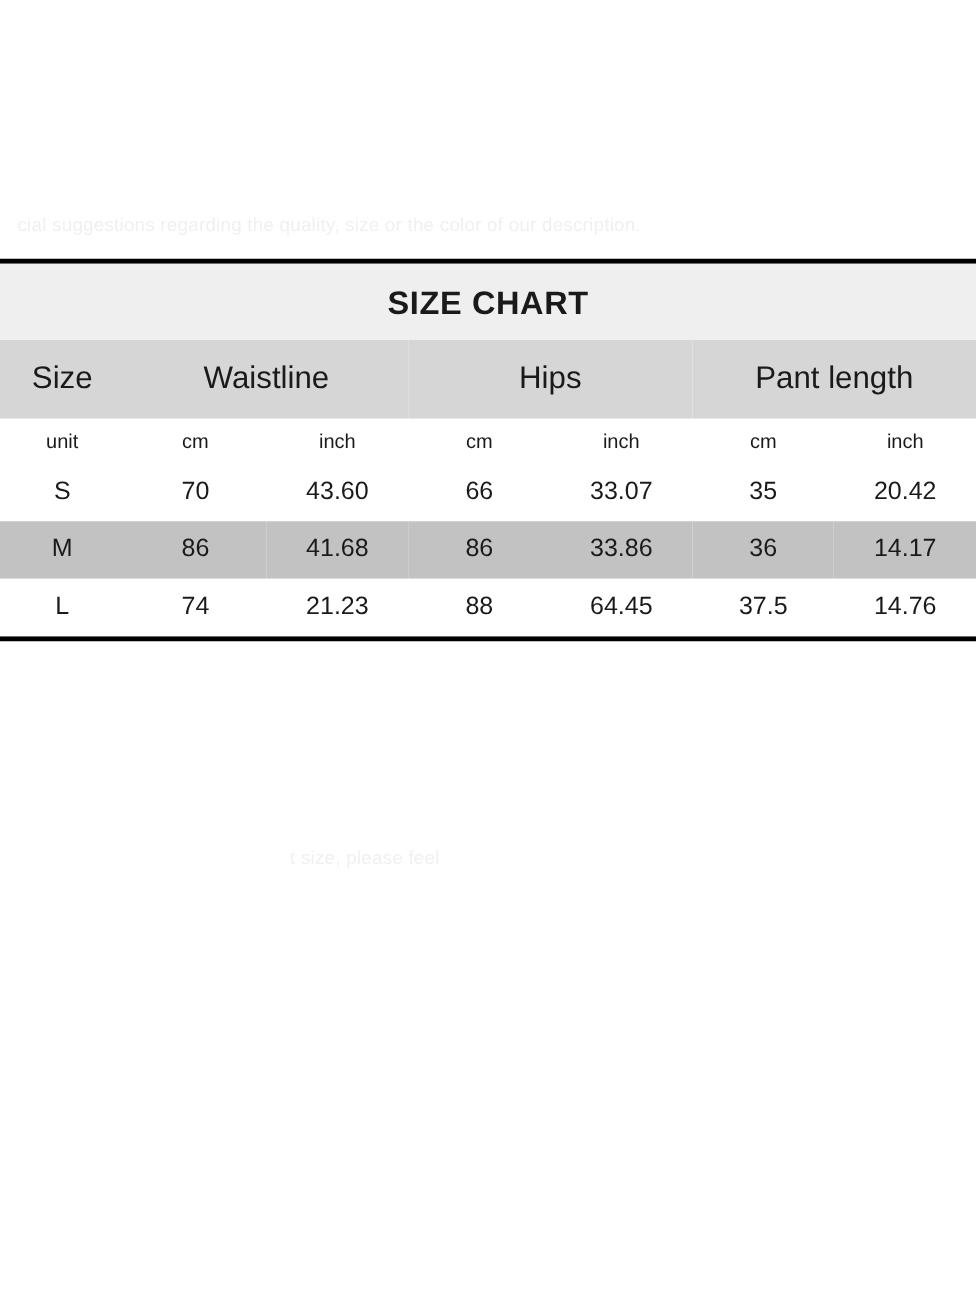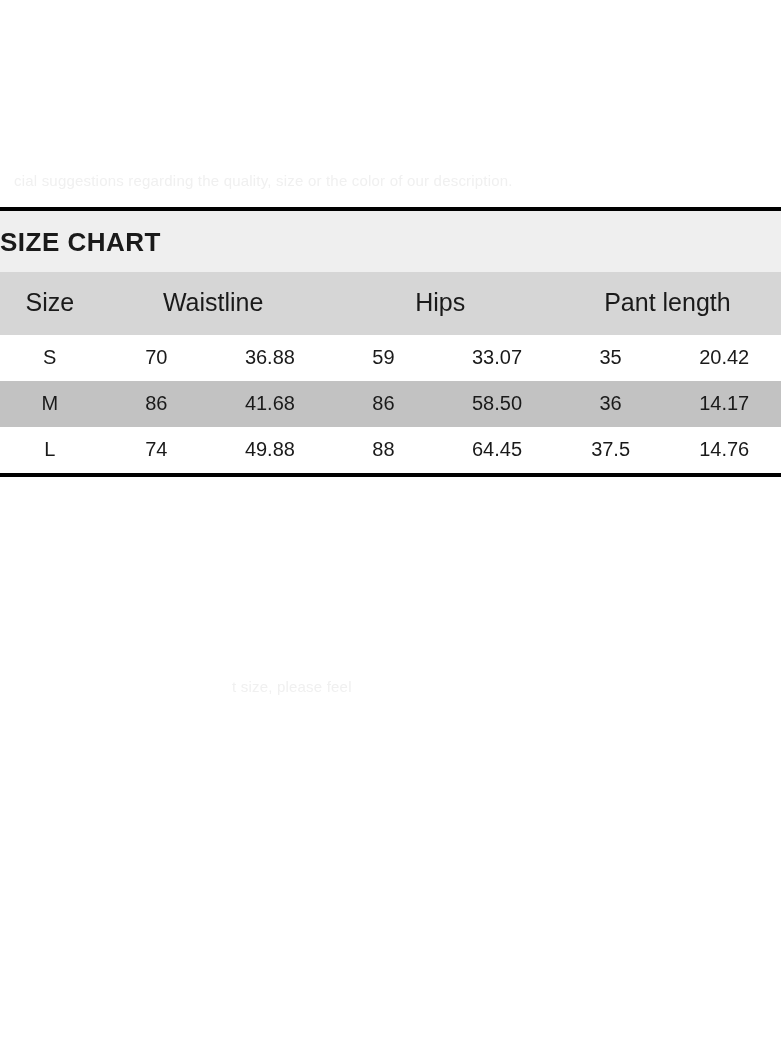--- a/index.html
+++ b/index.html
@@ -39,21 +39,21 @@
     top: 207px;
     width: 781px;
     border-top: 4px solid #000000;
     border-bottom: 4px solid #000000;
     box-sizing: border-box;
     background: #ffffff;
   }
 
   .chart-title {
     background: #efefef;
-    text-align: left;
+    text-align: center;
     font-size: 26px;
     font-weight: bold;
     color: #1a1a1a;
     padding: 16px 0 14px 0;
     letter-spacing: 0.5px;
   }
 
   table.chart-table {
     width: 100%;
     border-collapse: collapse;
@@ -124,45 +124,54 @@
       </colgroup>
       <thead>
         <tr class="header-row">
           <th>Size</th>
           <th colspan="2">Waistline</th>
           <th colspan="2">Hips</th>
           <th colspan="2">Pant length</th>
         </tr>
       </thead>
       <tbody>
+        <tr class="unit-row">
+          <td>unit</td>
+          <td>cm</td>
+          <td>inch</td>
+          <td>cm</td>
+          <td>inch</td>
+          <td>cm</td>
+          <td>inch</td>
+        </tr>
 
         <tr class="data-row row-odd">
           <td>S</td>
           <td>70</td>
-          <td>36.88</td>
-          <td>59</td>
+          <td>43.60</td>
+          <td>66</td>
           <td>33.07</td>
           <td>35</td>
           <td>20.42</td>
         </tr>
 
         <tr class="data-row row-even">
           <td>M</td>
           <td>86</td>
           <td>41.68</td>
           <td>86</td>
-          <td>58.50</td>
+          <td>33.86</td>
           <td>36</td>
           <td>14.17</td>
         </tr>
 
         <tr class="data-row row-odd">
           <td>L</td>
           <td>74</td>
-          <td>49.88</td>
+          <td>21.23</td>
           <td>88</td>
           <td>64.45</td>
           <td>37.5</td>
           <td>14.76</td>
         </tr>
       </tbody>
     </table>
 
   </div>
 </div>

